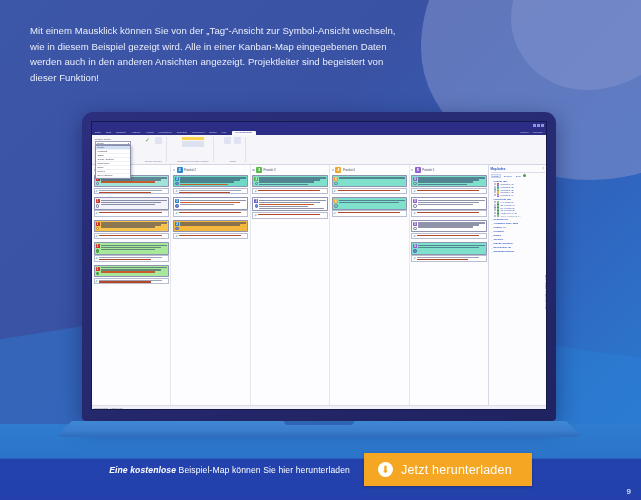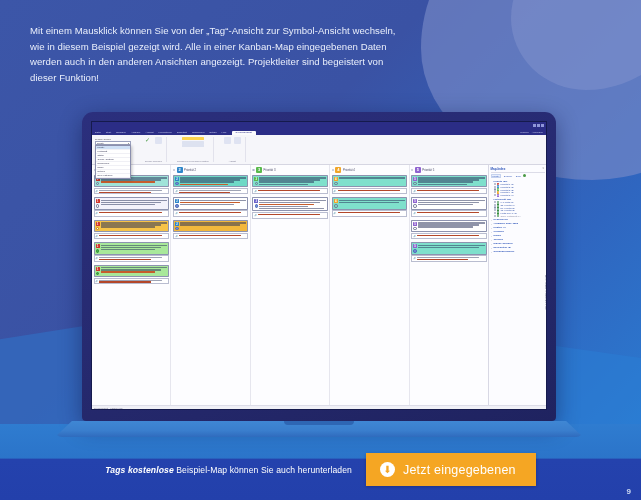--- a/index.html
+++ b/index.html
@@ -811,20 +811,20 @@
       </div>
     </div>
   </div>
   <div class="base">
     <div class="notch"></div>
   </div>
 </div>
 
 <div id="cta">
   <div class="cta-text">
-    <b>Tags kostenlose</b><span> Beispiel-Map können Sie auch herunterladen</span>
+    <b>Eine kostenlose</b><span> Beispiel-Map können Sie hier herunterladen</span>
   </div>
   <button class="cta-btn">
     <span class="dl-icon">⬇</span>
-    <span>Jetzt eingegebenen</span>
+    <span>Jetzt herunterladen</span>
   </button>
 </div>
 <div id="pageno">9</div>
 
 </body></html>

